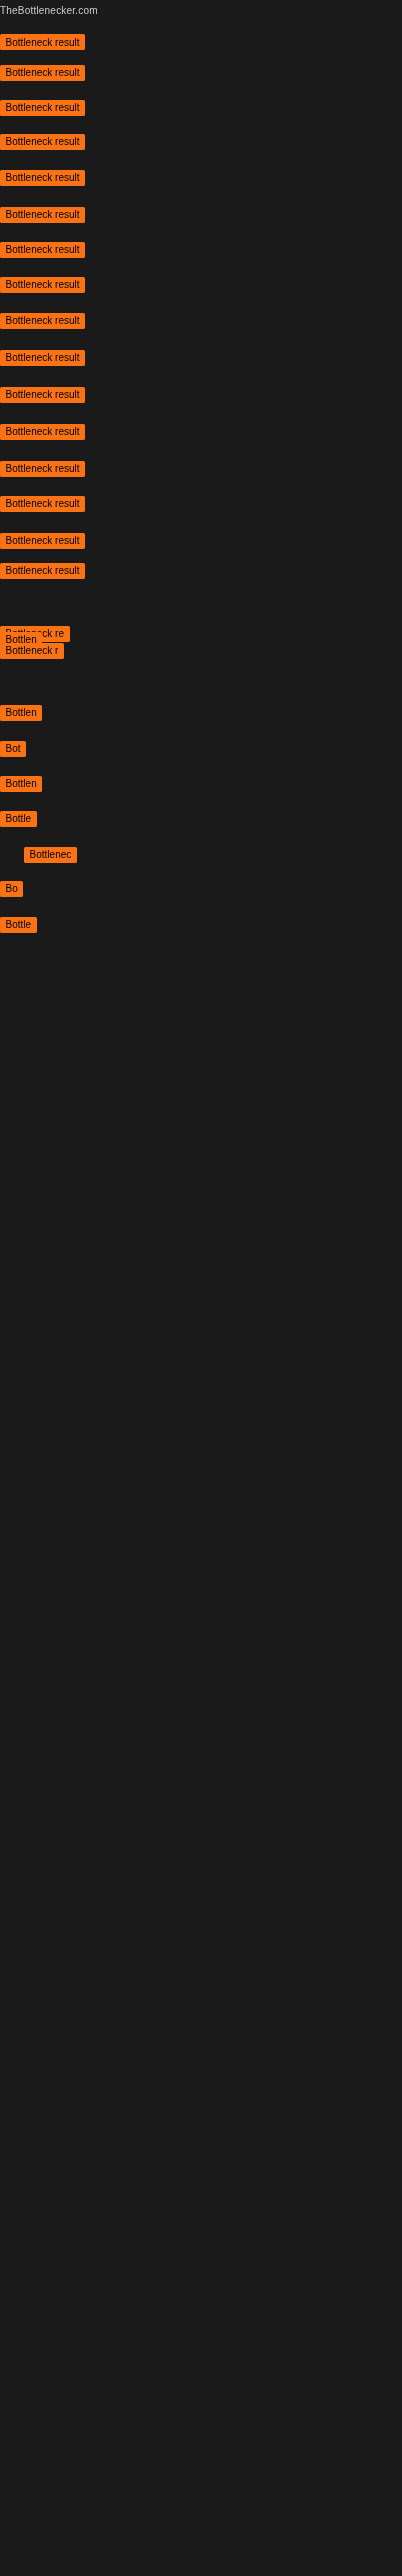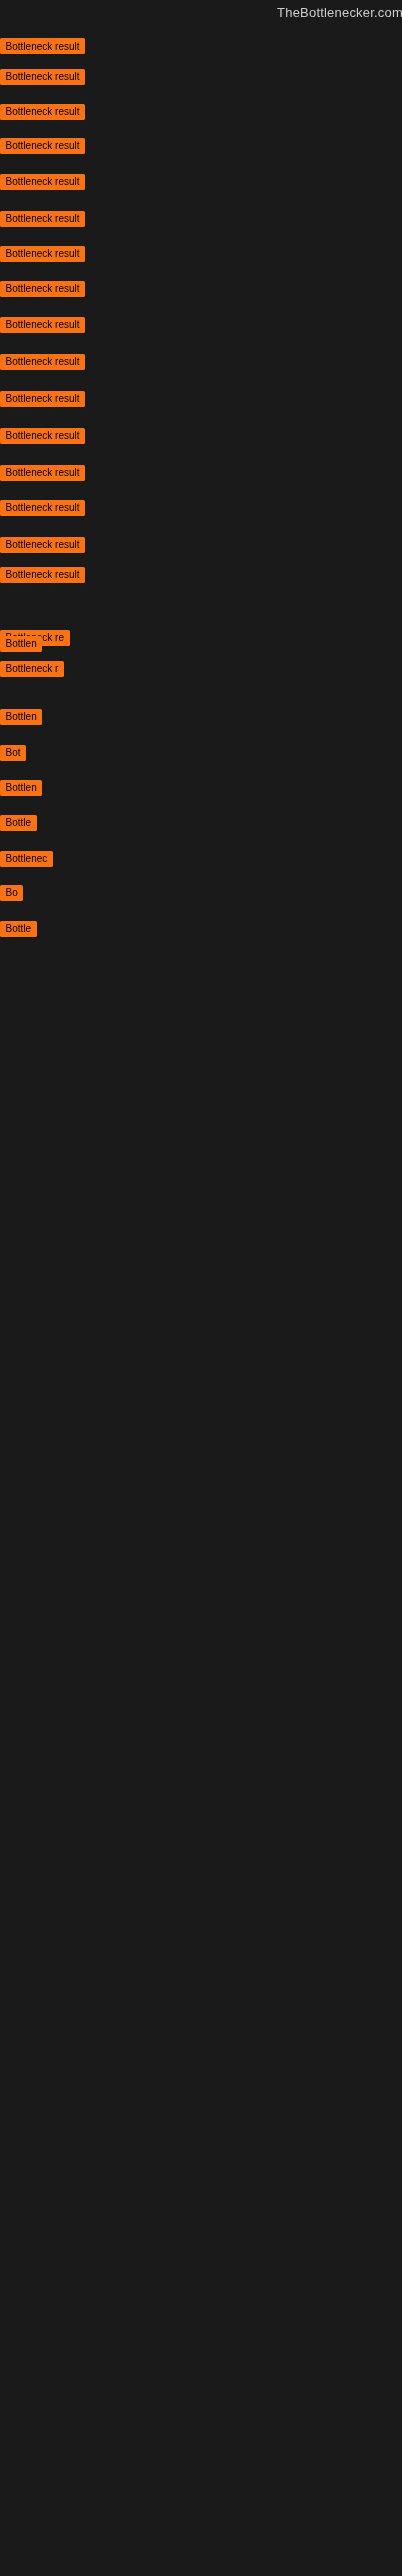--- a/index.html
+++ b/index.html
@@ -10,23 +10,23 @@
 
     body {
       background-color: #1a1a1a;
       width: 403px;
       min-height: 2576px;
       font-family: Arial, sans-serif;
       position: relative;
     }
 
     .site-title {
-      text-align: right;
+      text-align: left;
       color: #cccccc;
-      font-size: 13px;
+      font-size: 10px;
       padding: 4.8px 0 3.2px 0;
       letter-spacing: 0.2px;
     }
 
     .bottleneck-badge {
       display: inline-block;
       background-color: #f97316;
       color: #000;
       font-size: 10px;
       font-weight: normal;
@@ -58,22 +58,22 @@
     <div class="badge-row" style="top: 294px; left: 0px;"><span class="bottleneck-badge" style="max-width: 95px;">Bottleneck result</span></div>
     <div class="badge-row" style="top: 331px; left: 0px;"><span class="bottleneck-badge" style="max-width: 95px;">Bottleneck result</span></div>
     <div class="badge-row" style="top: 368px; left: 0px;"><span class="bottleneck-badge" style="max-width: 95px;">Bottleneck result</span></div>
     <div class="badge-row" style="top: 405px; left: 0px;"><span class="bottleneck-badge" style="max-width: 95px;">Bottleneck result</span></div>
     <div class="badge-row" style="top: 442px; left: 0px;"><span class="bottleneck-badge" style="max-width: 95px;">Bottleneck result</span></div>
     <div class="badge-row" style="top: 477px; left: 0px;"><span class="bottleneck-badge" style="max-width: 95px;">Bottleneck result</span></div>
     <div class="badge-row" style="top: 514px; left: 0px;"><span class="bottleneck-badge" style="max-width: 95px;">Bottleneck result</span></div>
     <div class="badge-row" style="top: 544px; left: 0px;"><span class="bottleneck-badge" style="max-width: 95px;">Bottleneck result</span></div>
     <div class="badge-row" style="top: 578px; left: 0px; margin-top: 29px;"><span class="bottleneck-badge" style="max-width: 72px;">Bottleneck re</span></div>
     <div class="badge-row" style="top: 613px; left: 0px;"><span class="bottleneck-badge" style="max-width: 58px;">Bottlen</span></div>
-    <div class="badge-row" style="top: 638px; left: 0px;"><span class="bottleneck-badge" style="max-width: 68px;">Bottleneck r</span></div>
+    <div class="badge-row" style="top: 624px; left: 0px;"><span class="bottleneck-badge" style="max-width: 68px;">Bottleneck r</span></div>
     <div class="badge-row" style="top: 686px; left: 0px;"><span class="bottleneck-badge" style="max-width: 52px;">Bottlen</span></div>
     <div class="badge-row" style="top: 722px; left: 0px;"><span class="bottleneck-badge" style="max-width: 31px;">Bot</span></div>
     <div class="badge-row" style="top: 757px; left: 0px;"><span class="bottleneck-badge" style="max-width: 52px;">Bottlen</span></div>
     <div class="badge-row" style="top: 792px; left: 0px;"><span class="bottleneck-badge" style="max-width: 43px;">Bottle</span></div>
-    <div class="badge-row" style="top: 828px; left: 0px;"><span class="bottleneck-badge" style="max-width: 61px;">Bottlenec</span></div>
+    <div class="badge-row" style="top: 828px; left: 0px; padding-left: 24px;"><span class="bottleneck-badge" style="max-width: 61px;">Bottlenec</span></div>
     <div class="badge-row" style="top: 862px; left: 0px;"><span class="bottleneck-badge" style="max-width: 22.5px;">Bo</span></div>
     <div class="badge-row" style="top: 898px; left: 0px;"><span class="bottleneck-badge" style="max-width: 43px;">Bottle</span></div>
   </div>
 
 
 </body></html>

